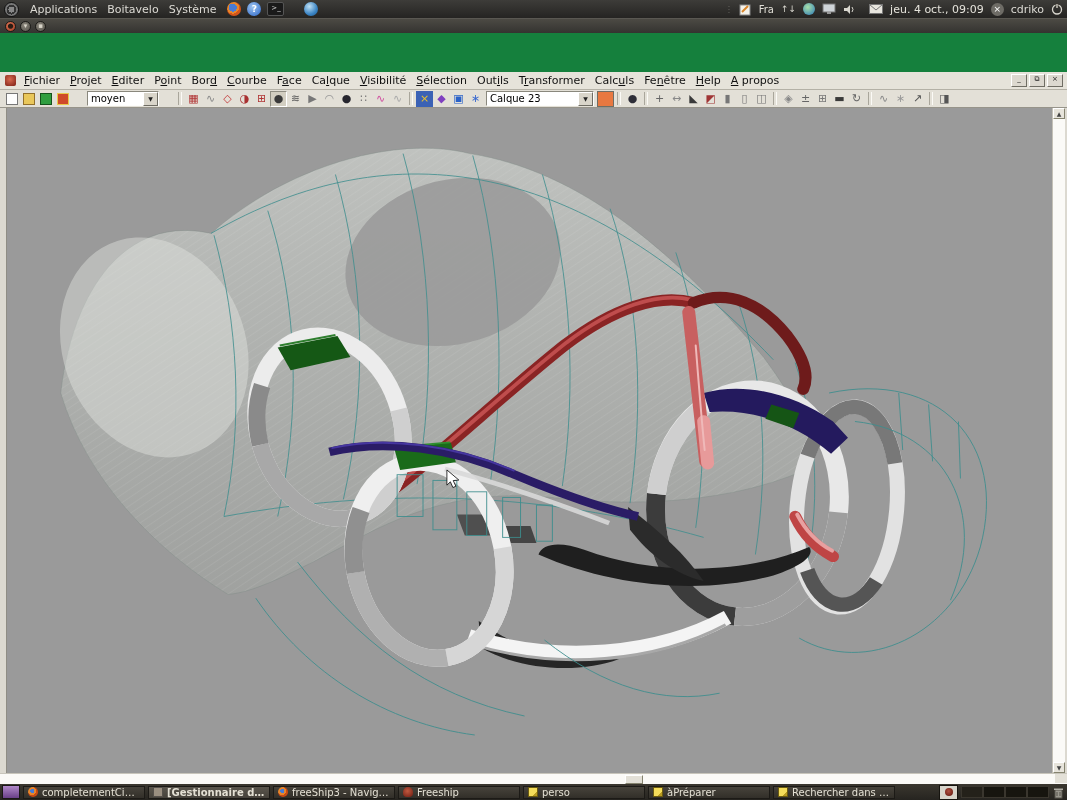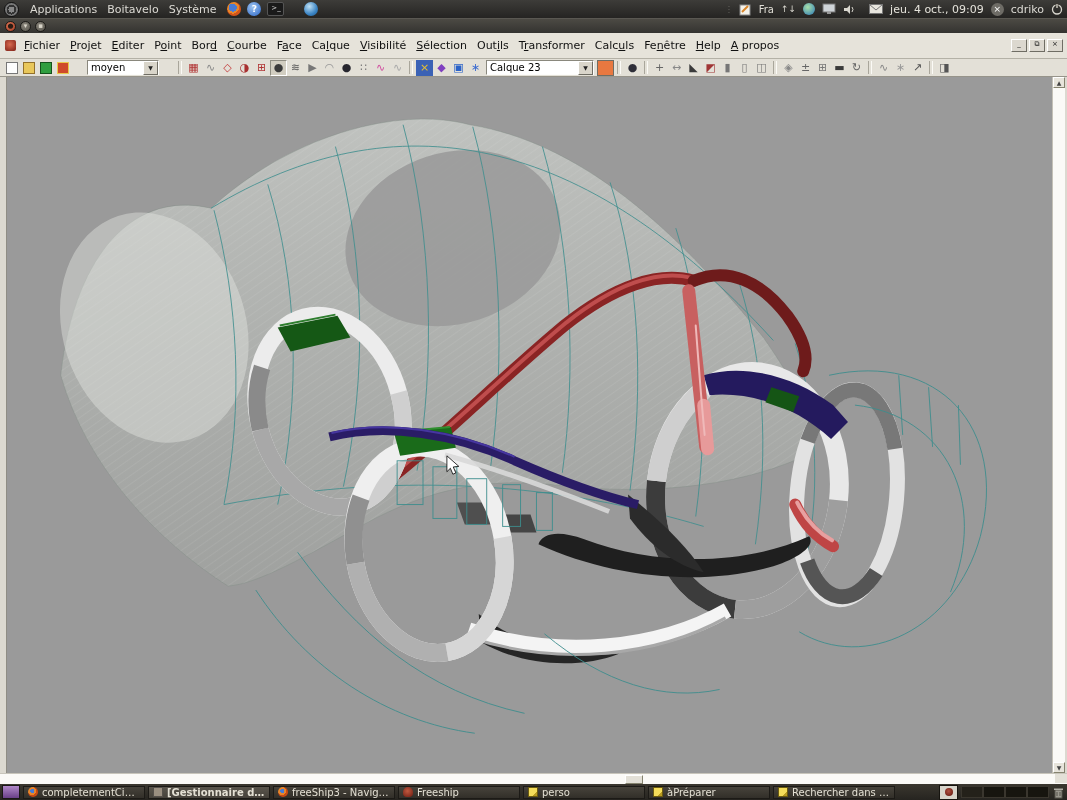--- a/index.html
+++ b/index.html
@@ -28,22 +28,22 @@
   
   #titlebar{height:15px;background:linear-gradient(#4c4a44,#343330);display:flex;align-items:center;
     padding:0 5px;gap:4px;flex:0 0 auto;border-top:1px solid #5a5852;box-sizing:border-box;}
   .wbtn{width:11px;height:11px;border-radius:50%;border:1px solid #1c1b18;box-sizing:border-box;
     font-size:7px;line-height:9px;text-align:center;color:#2a1c14;}
   #btn-close{background:radial-gradient(circle at 40% 35%,#e07a5a,#a03820);}
   #btn-min,#btn-max{background:radial-gradient(circle at 40% 35%,#8a867c,#55524a);color:#d8d4c8;}
   #title-text{color:#d6d2c4;font-size:10px;font-weight:bold;white-space:nowrap;overflow:hidden;letter-spacing:.1px;padding-left:4px;}
 
   
-  #menubar{height:26px;background:#e6e3da;border-bottom:1px solid #b4b1a6;display:flex;align-items:center;
-    font-size:11px;color:#111;padding:0 2px;flex:0 0 auto;box-sizing:border-box;line-height:12px;}
+  #menubar{height:18px;background:#e6e3da;border-bottom:1px solid #b4b1a6;display:flex;align-items:center;
+    font-size:11px;color:#111;padding:0 2px;flex:0 0 auto;box-sizing:border-box;line-height:12px;margin-top:39px;}
   #app-ic{width:11px;height:11px;background:radial-gradient(circle at 45% 40%,#d86a50,#7c1e14);border-radius:2px;margin:0 3px;}
   .menu-item{padding:0 5px;cursor:default;white-space:nowrap;}
   #mdi-btns{margin-left:auto;display:flex;gap:2px;padding-right:2px;}
   .mdi{width:14px;height:11px;background:#dcd8cf;border:1px solid;border-color:#fff #6f6d64 #6f6d64 #fff;
     font-size:7px;line-height:9px;text-align:center;color:#222;}
 
   
   #toolbar{height:18px;background:#e3e0d7;border-bottom:1px solid #97948a;display:flex;align-items:center;
     padding:0 3px;flex:0 0 auto;box-sizing:border-box;}
   .tgroup{display:flex;align-items:center;}

